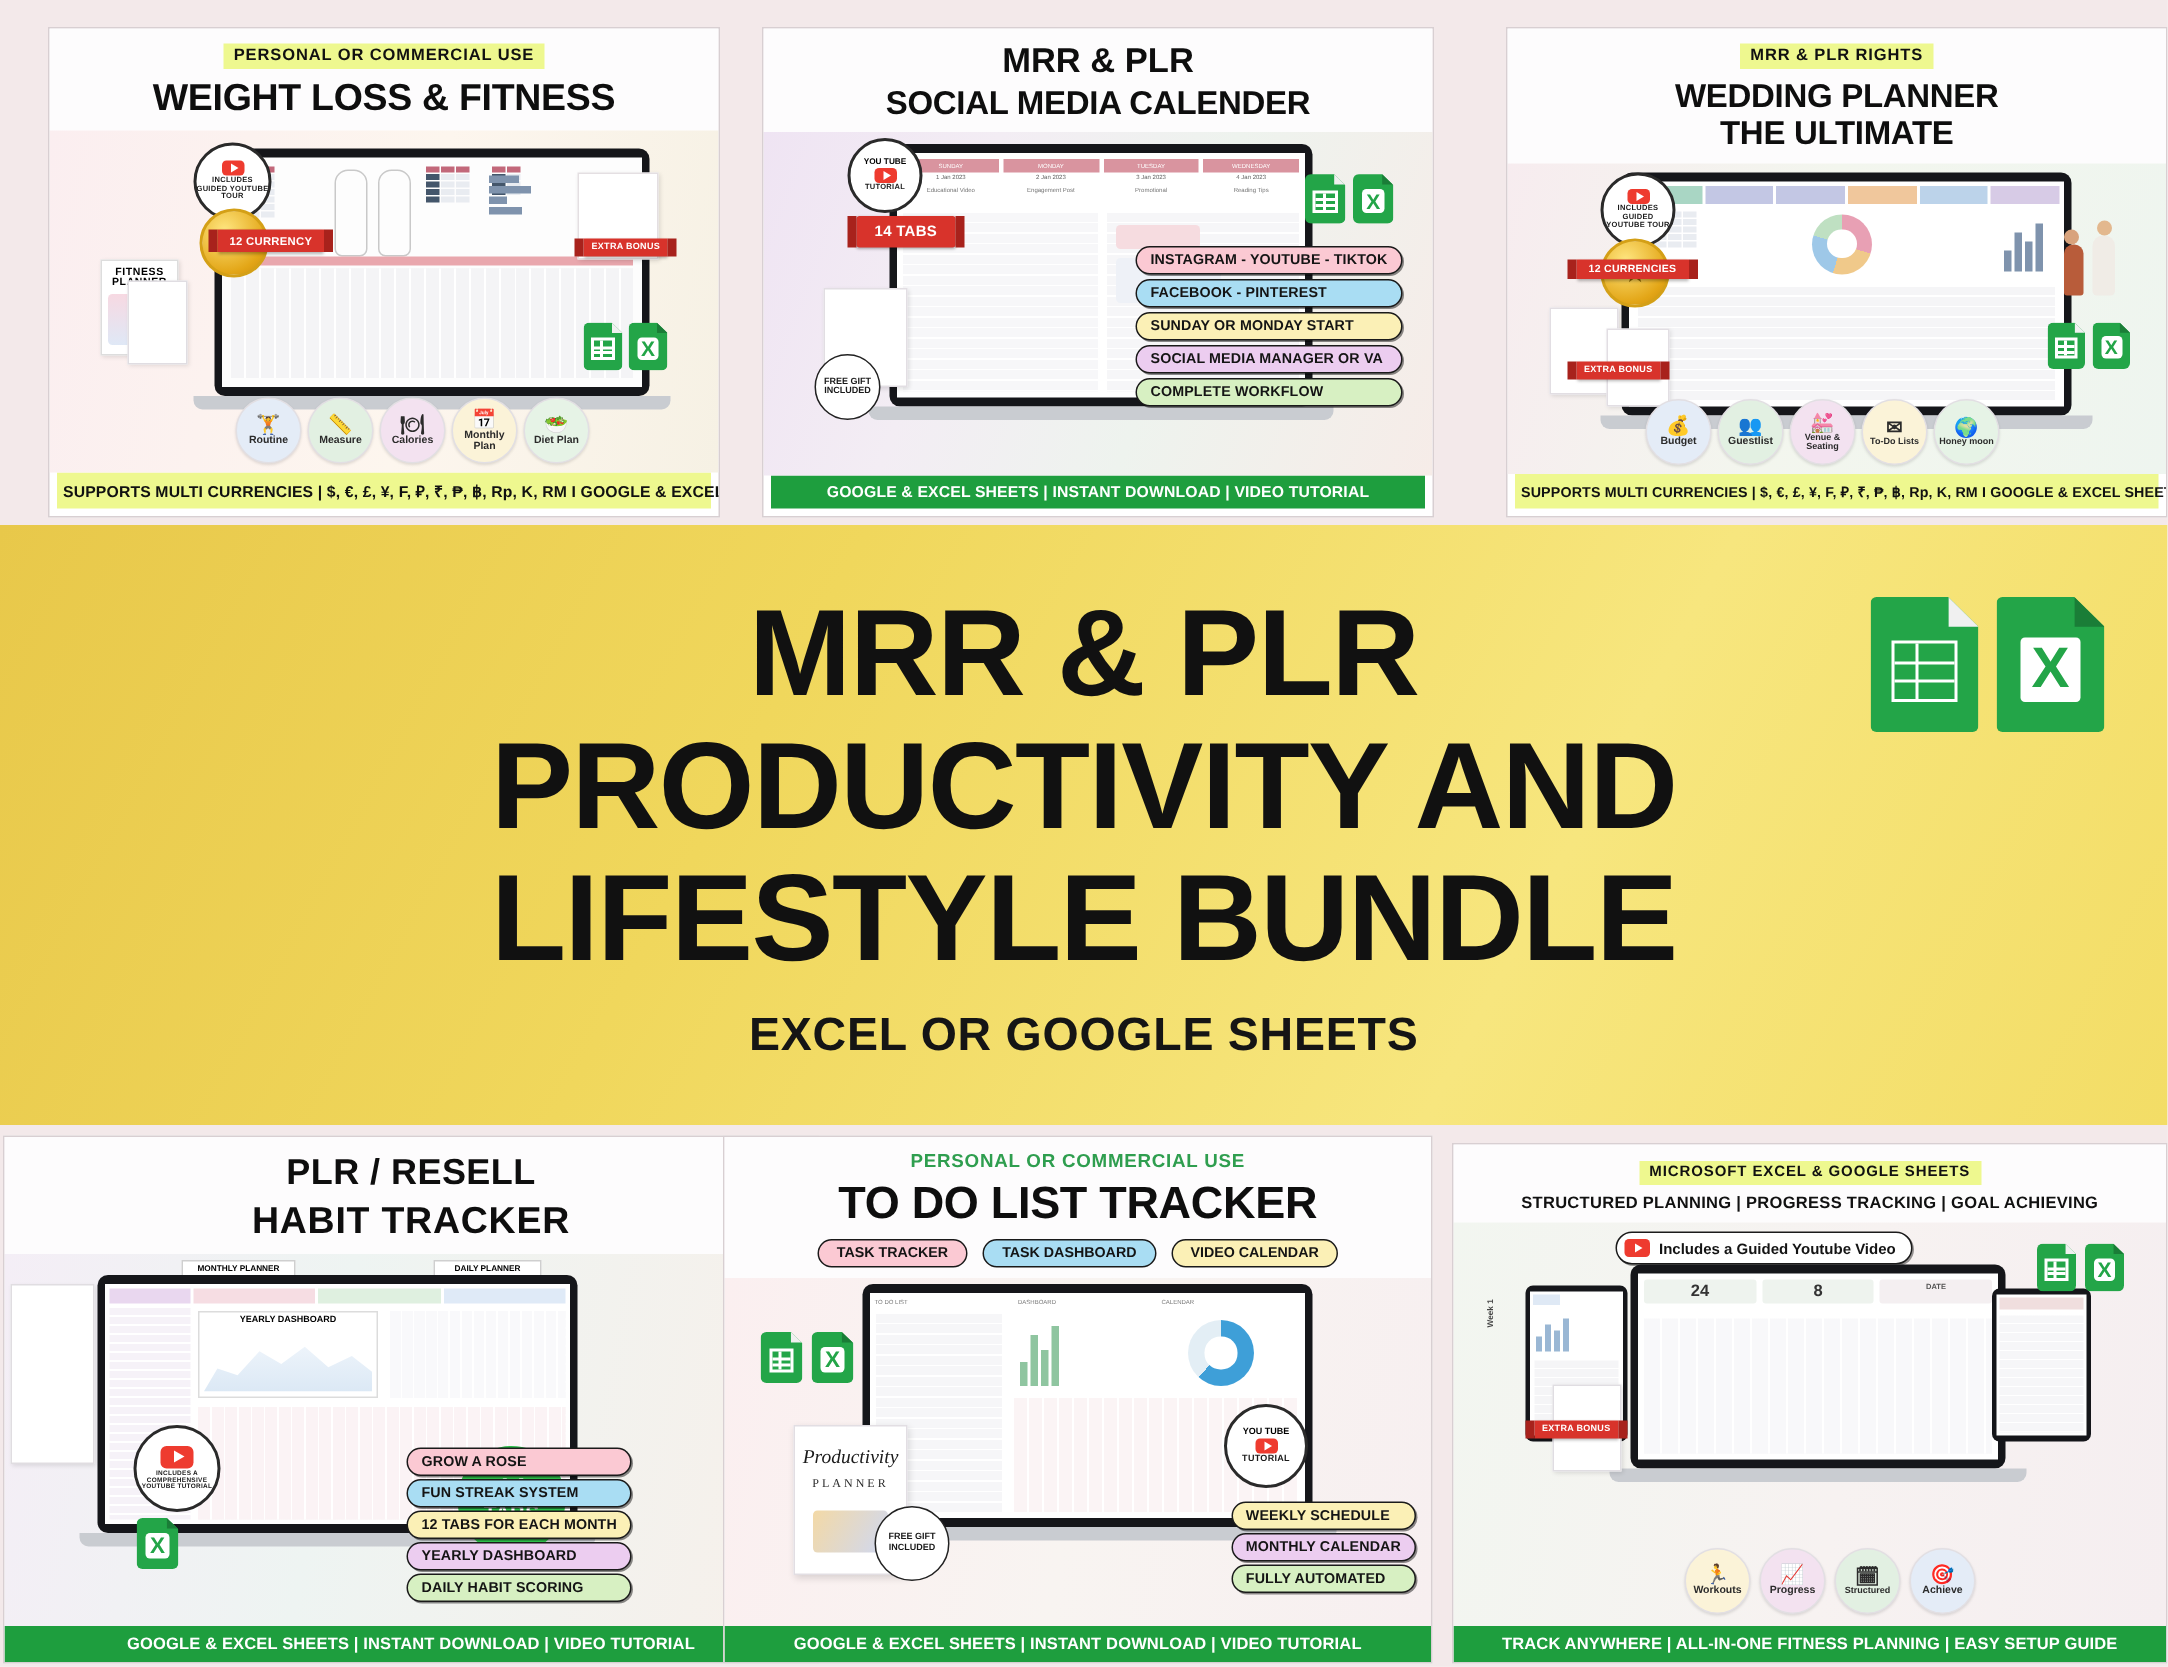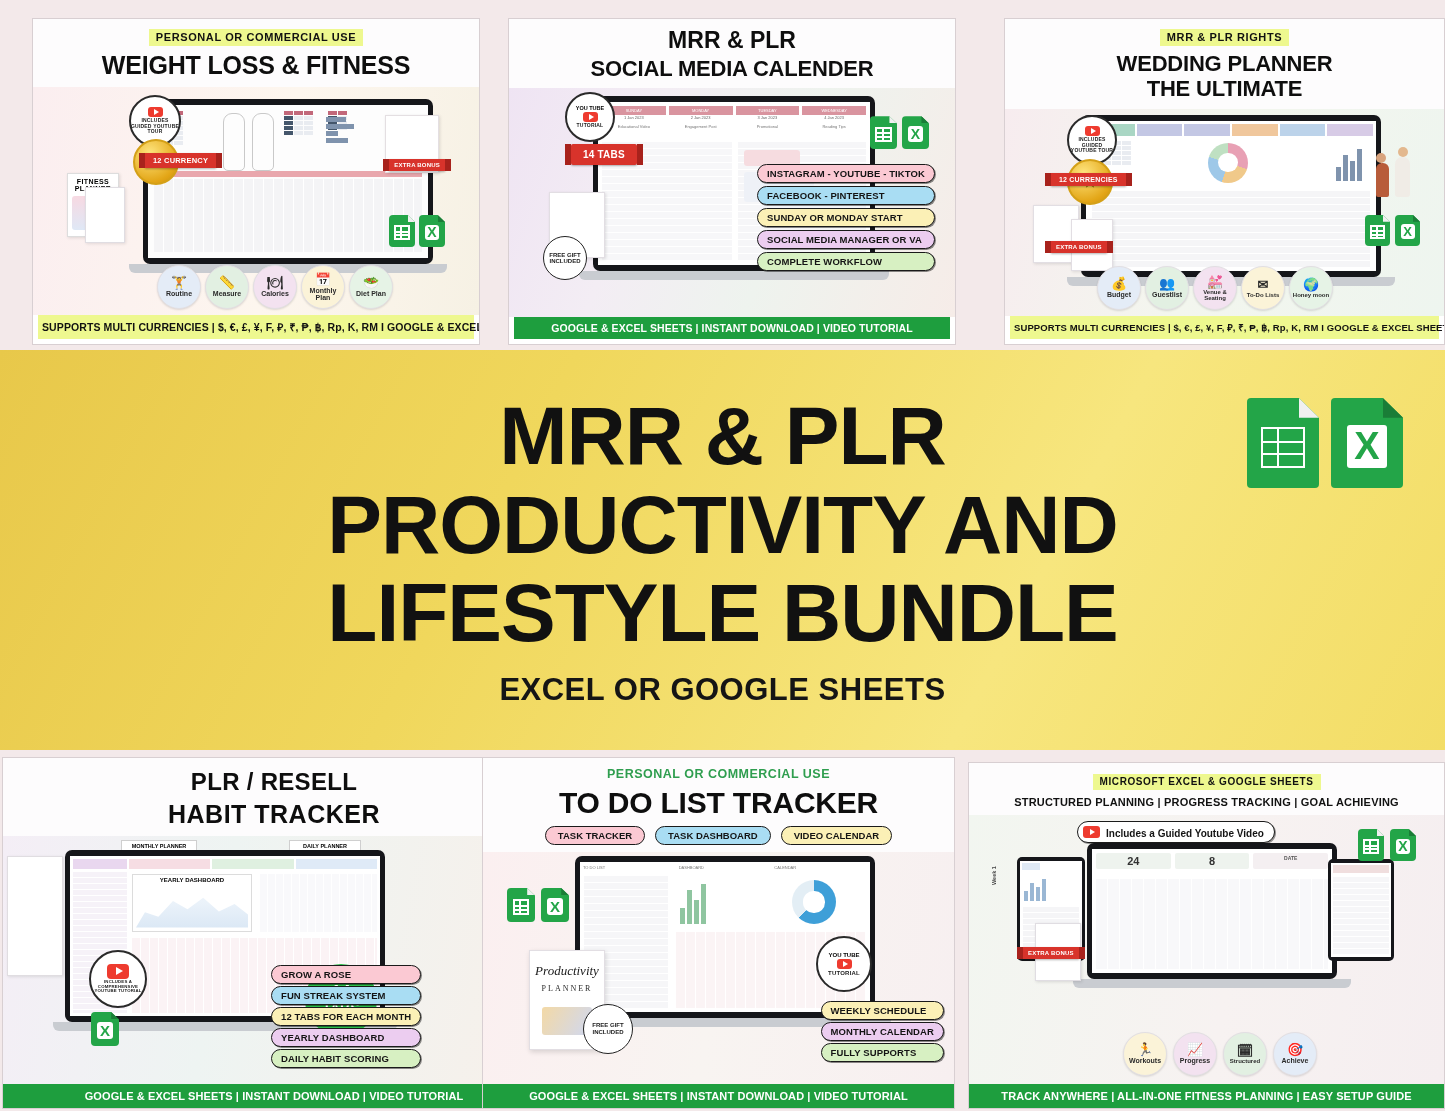--- a/index.html
+++ b/index.html
@@ -756,21 +756,21 @@
 
       <div class="sticker" style="right:82px; top:84px; width:56px; height:56px;">
         <div style="font-size:6px;font-weight:bold;">YOU TUBE</div>
         <div class="yt-play sm"></div>
         <div class="sticker-label" style="font-size:6px;">TUTORIAL</div>
       </div>
 
       <div class="pills" style="right:10px; bottom:22px; gap:2px;">
         <div class="pill c2">WEEKLY SCHEDULE</div>
         <div class="pill c3">MONTHLY CALENDAR</div>
-        <div class="pill c4">FULLY SUPPORTS</div>
+        <div class="pill c4">FULLY AUTOMATED</div>
       </div>
     </div>
     <div class="card-foot foot-green" style="font-size:11px; padding:6px 4px;">GOOGLE &amp; EXCEL SHEETS | INSTANT DOWNLOAD | VIDEO TUTORIAL</div>
   </div>
 
   <div class="card" style="left:968px; top:762px; width:477px; height:347px;">
     <div class="card-head" style="padding-top:8px;">
       <span class="eyebrow" style="font-size:10px;">MICROSOFT EXCEL &amp; GOOGLE SHEETS</span>
       <div class="card-sub">STRUCTURED PLANNING | PROGRESS TRACKING | GOAL ACHIEVING</div>
     </div>

